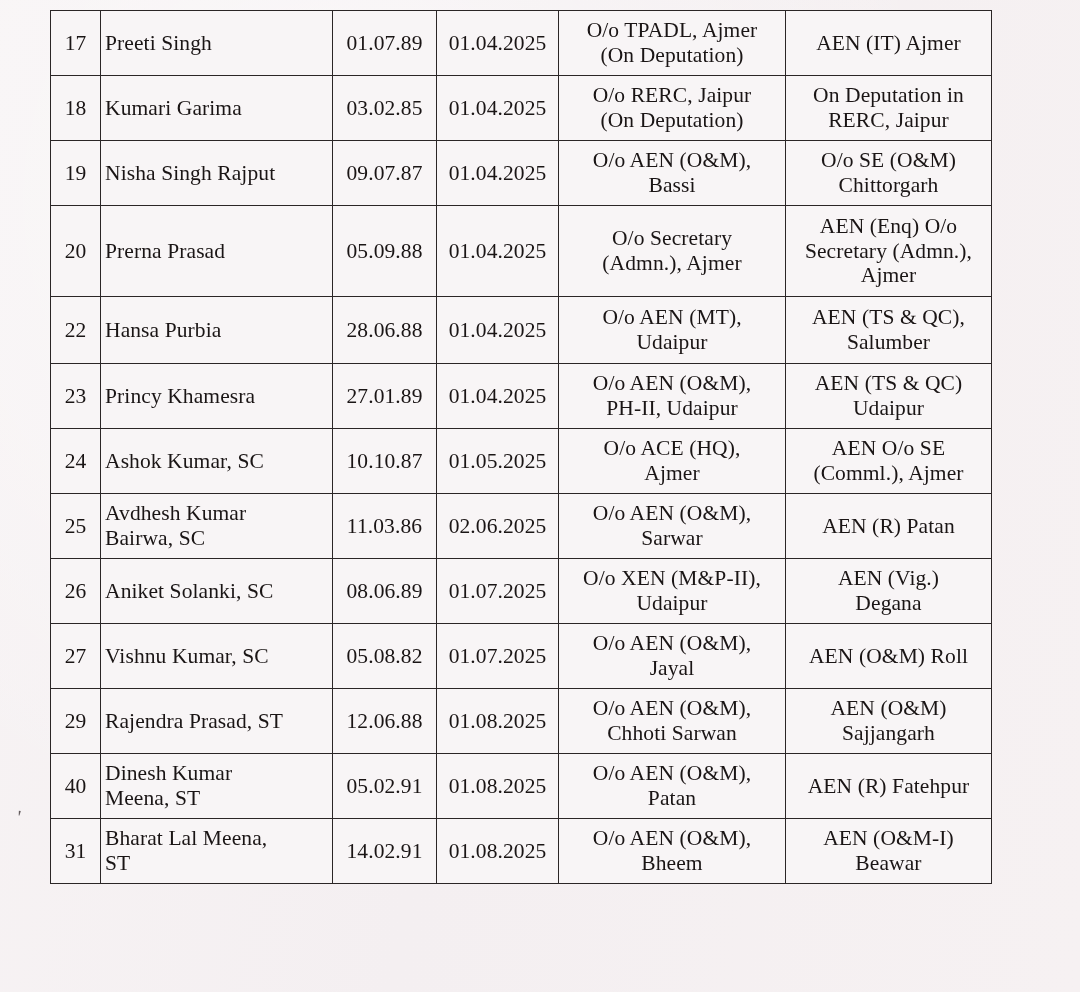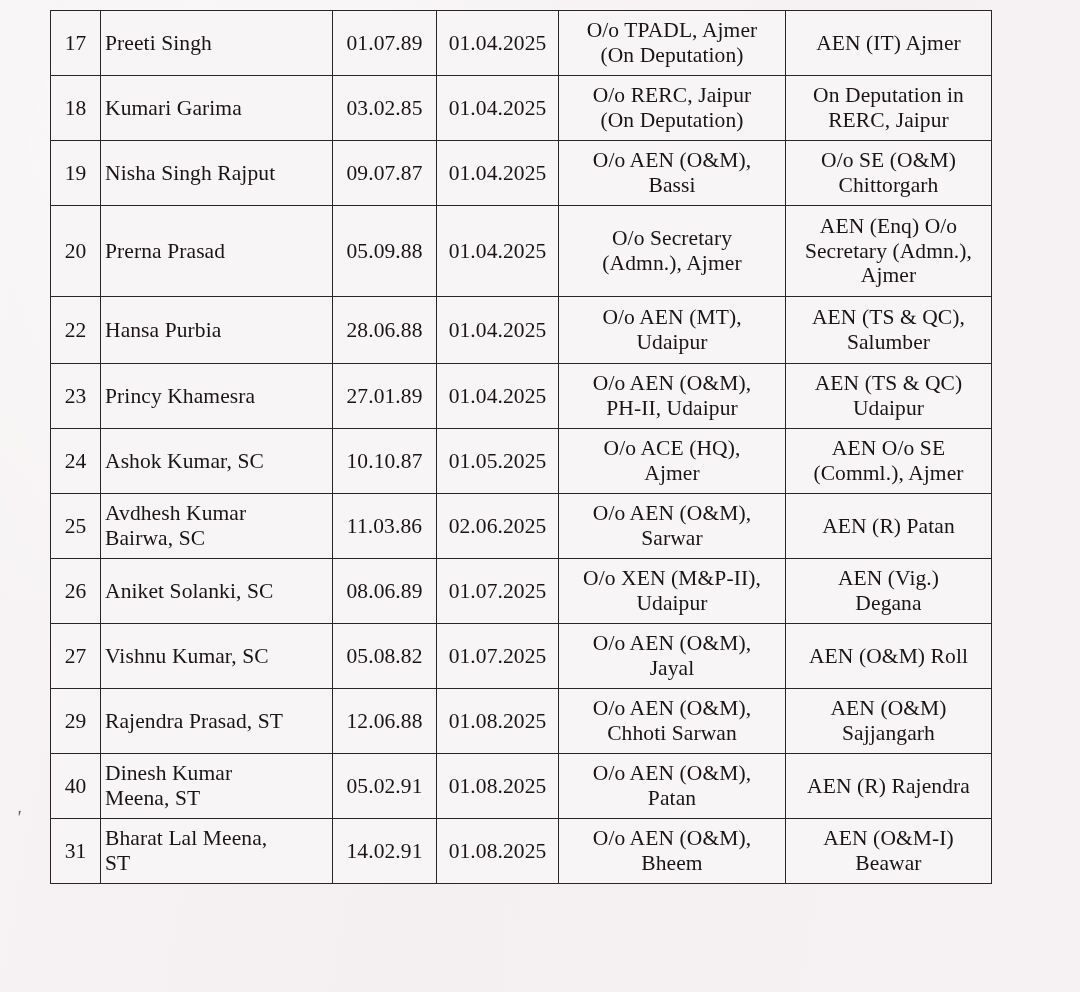--- a/index.html
+++ b/index.html
@@ -193,21 +193,21 @@
           <td class="date">01.08.2025</td>
           <td class="office">O/o AEN (O&amp;M),<br>Chhoti Sarwan</td>
           <td class="post">AEN (O&amp;M)<br>Sajjangarh</td>
         </tr>
         <tr class="r-std">
           <td class="sno">40</td>
           <td class="name">Dinesh Kumar<br>Meena, ST</td>
           <td class="dob">05.02.91</td>
           <td class="date">01.08.2025</td>
           <td class="office">O/o AEN (O&amp;M),<br>Patan</td>
-          <td class="post">AEN (R) Rajendra</td>
+          <td class="post">AEN (R) Fatehpur</td>
         </tr>
         <tr class="r-std">
           <td class="sno">31</td>
           <td class="name">Bharat Lal Meena,<br>ST</td>
           <td class="dob">14.02.91</td>
           <td class="date">01.08.2025</td>
           <td class="office">O/o AEN (O&amp;M),<br>Bheem</td>
           <td class="post">AEN (O&amp;M-I)<br>Beawar</td>
         </tr>
       </tbody>

